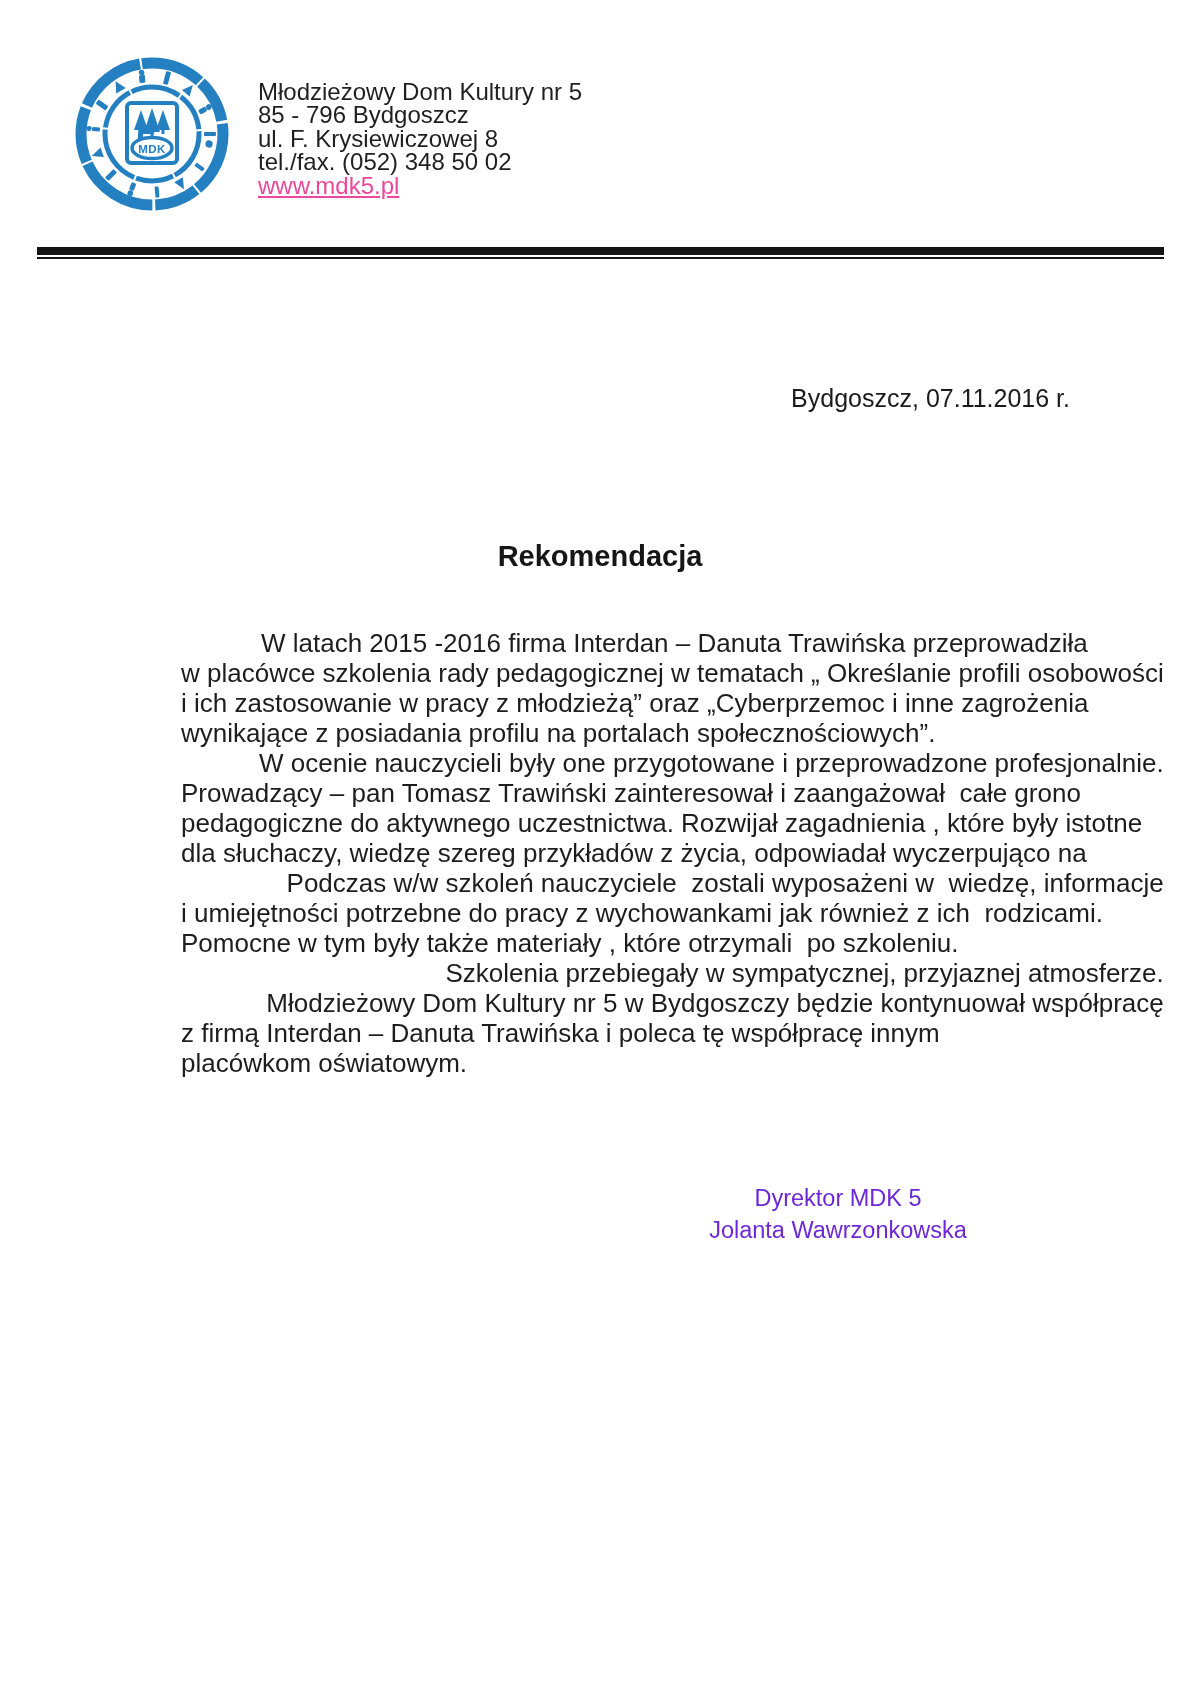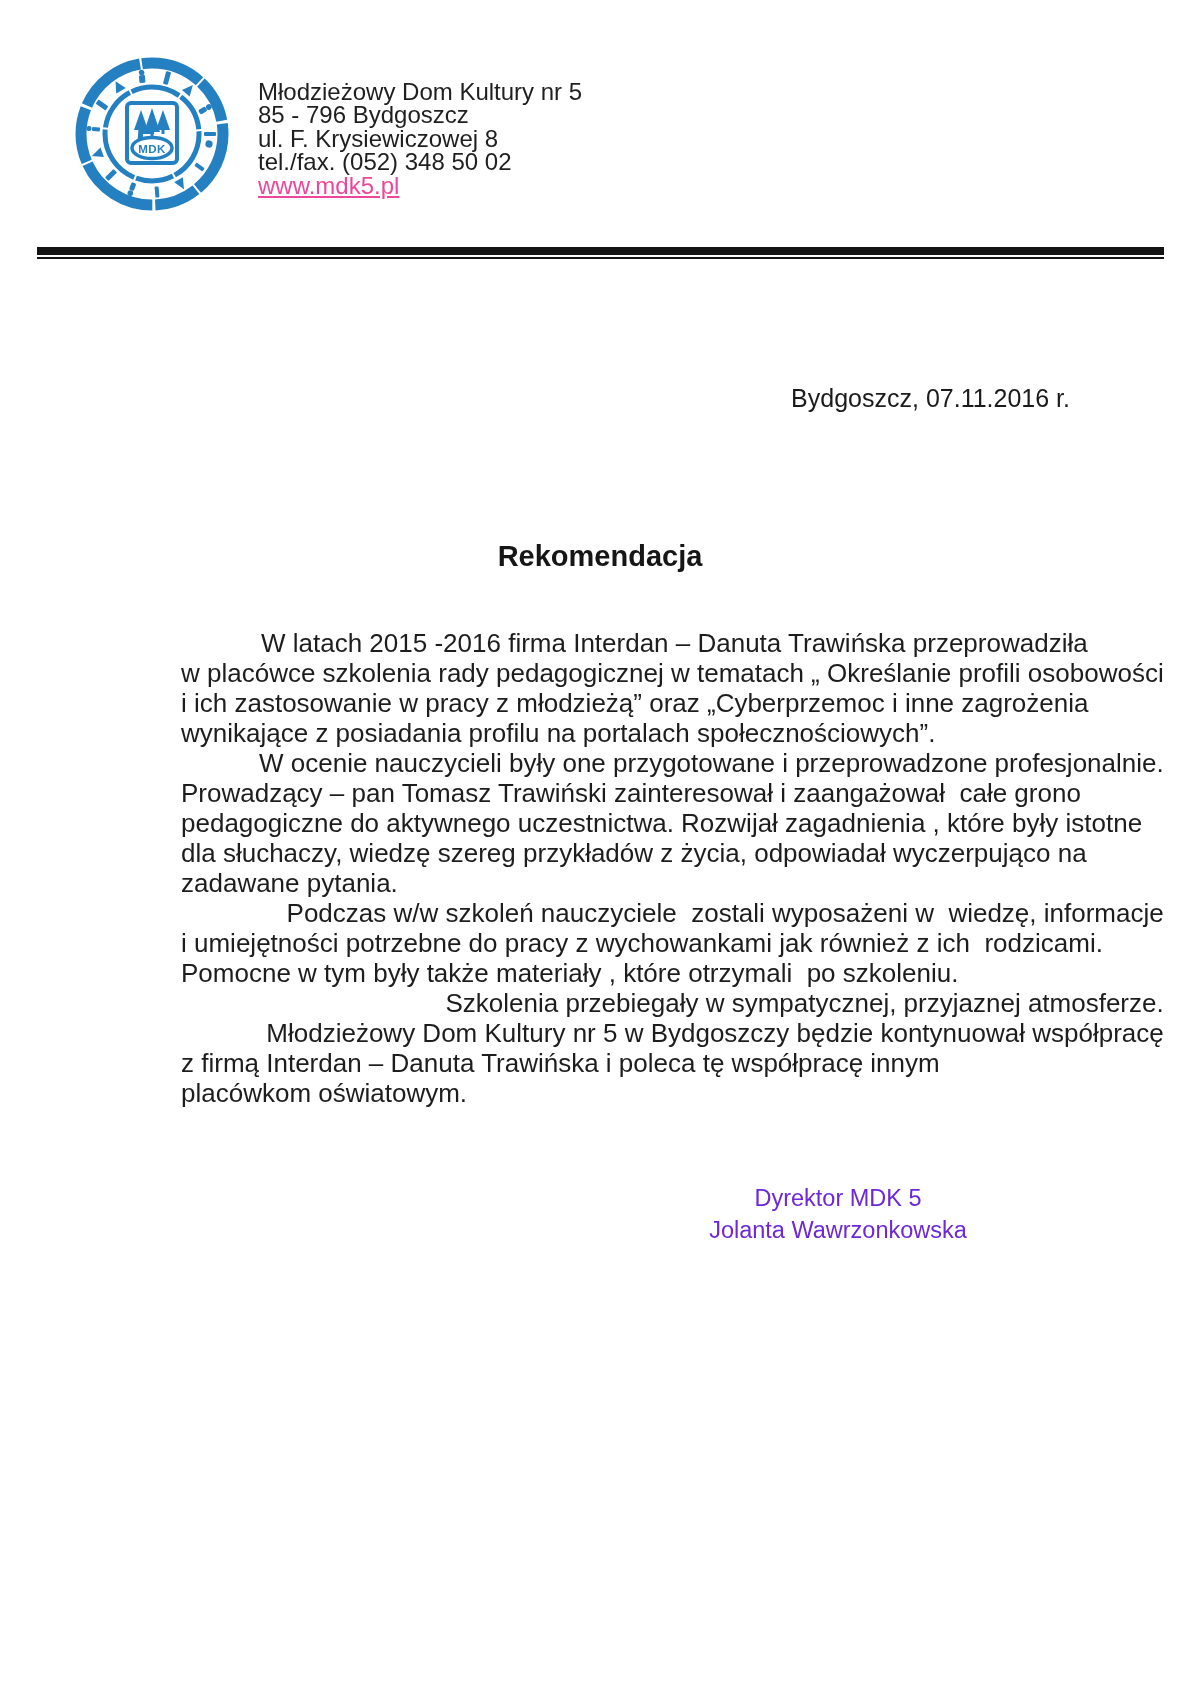--- a/index.html
+++ b/index.html
@@ -119,21 +119,20 @@
 
   <div class="letter-body">
     <div class="bline ind-first">W latach 2015 -2016 firma Interdan – Danuta Trawińska przeprowadziła</div>
     <div class="bline">w placówce szkolenia rady pedagogicznej w tematach „ Określanie profili osobowości</div>
     <div class="bline">i ich zastosowanie w pracy z młodzieżą” oraz „Cyberprzemoc i inne zagrożenia</div>
     <div class="bline">wynikające z posiadania profilu na portalach społecznościowych”.</div>
     <div class="bline ind">W ocenie nauczycieli były one przygotowane i przeprowadzone profesjonalnie.</div>
     <div class="bline">Prowadzący – pan Tomasz Trawiński zainteresował i zaangażował  całe grono</div>
     <div class="bline">pedagogiczne do aktywnego uczestnictwa. Rozwijał zagadnienia , które były istotne</div>
     <div class="bline">dla słuchaczy, wiedzę szereg przykładów z życia, odpowiadał wyczerpująco na</div>
-    <div class="bline">zadawane pytania.</div>
     <div class="bline ind">Podczas w/w szkoleń nauczyciele  zostali wyposażeni w  wiedzę, informacje</div>
     <div class="bline">i umiejętności potrzebne do pracy z wychowankami jak również z ich  rodzicami.</div>
     <div class="bline">Pomocne w tym były także materiały , które otrzymali  po szkoleniu.</div>
     <div class="bline ind">Szkolenia przebiegały w sympatycznej, przyjaznej atmosferze.</div>
     <div class="bline ind">Młodzieżowy Dom Kultury nr 5 w Bydgoszczy będzie kontynuował współpracę</div>
     <div class="bline">z firmą Interdan – Danuta Trawińska i poleca tę współpracę innym</div>
     <div class="bline">placówkom oświatowym.</div>
   </div>
 
   <div class="sig">

